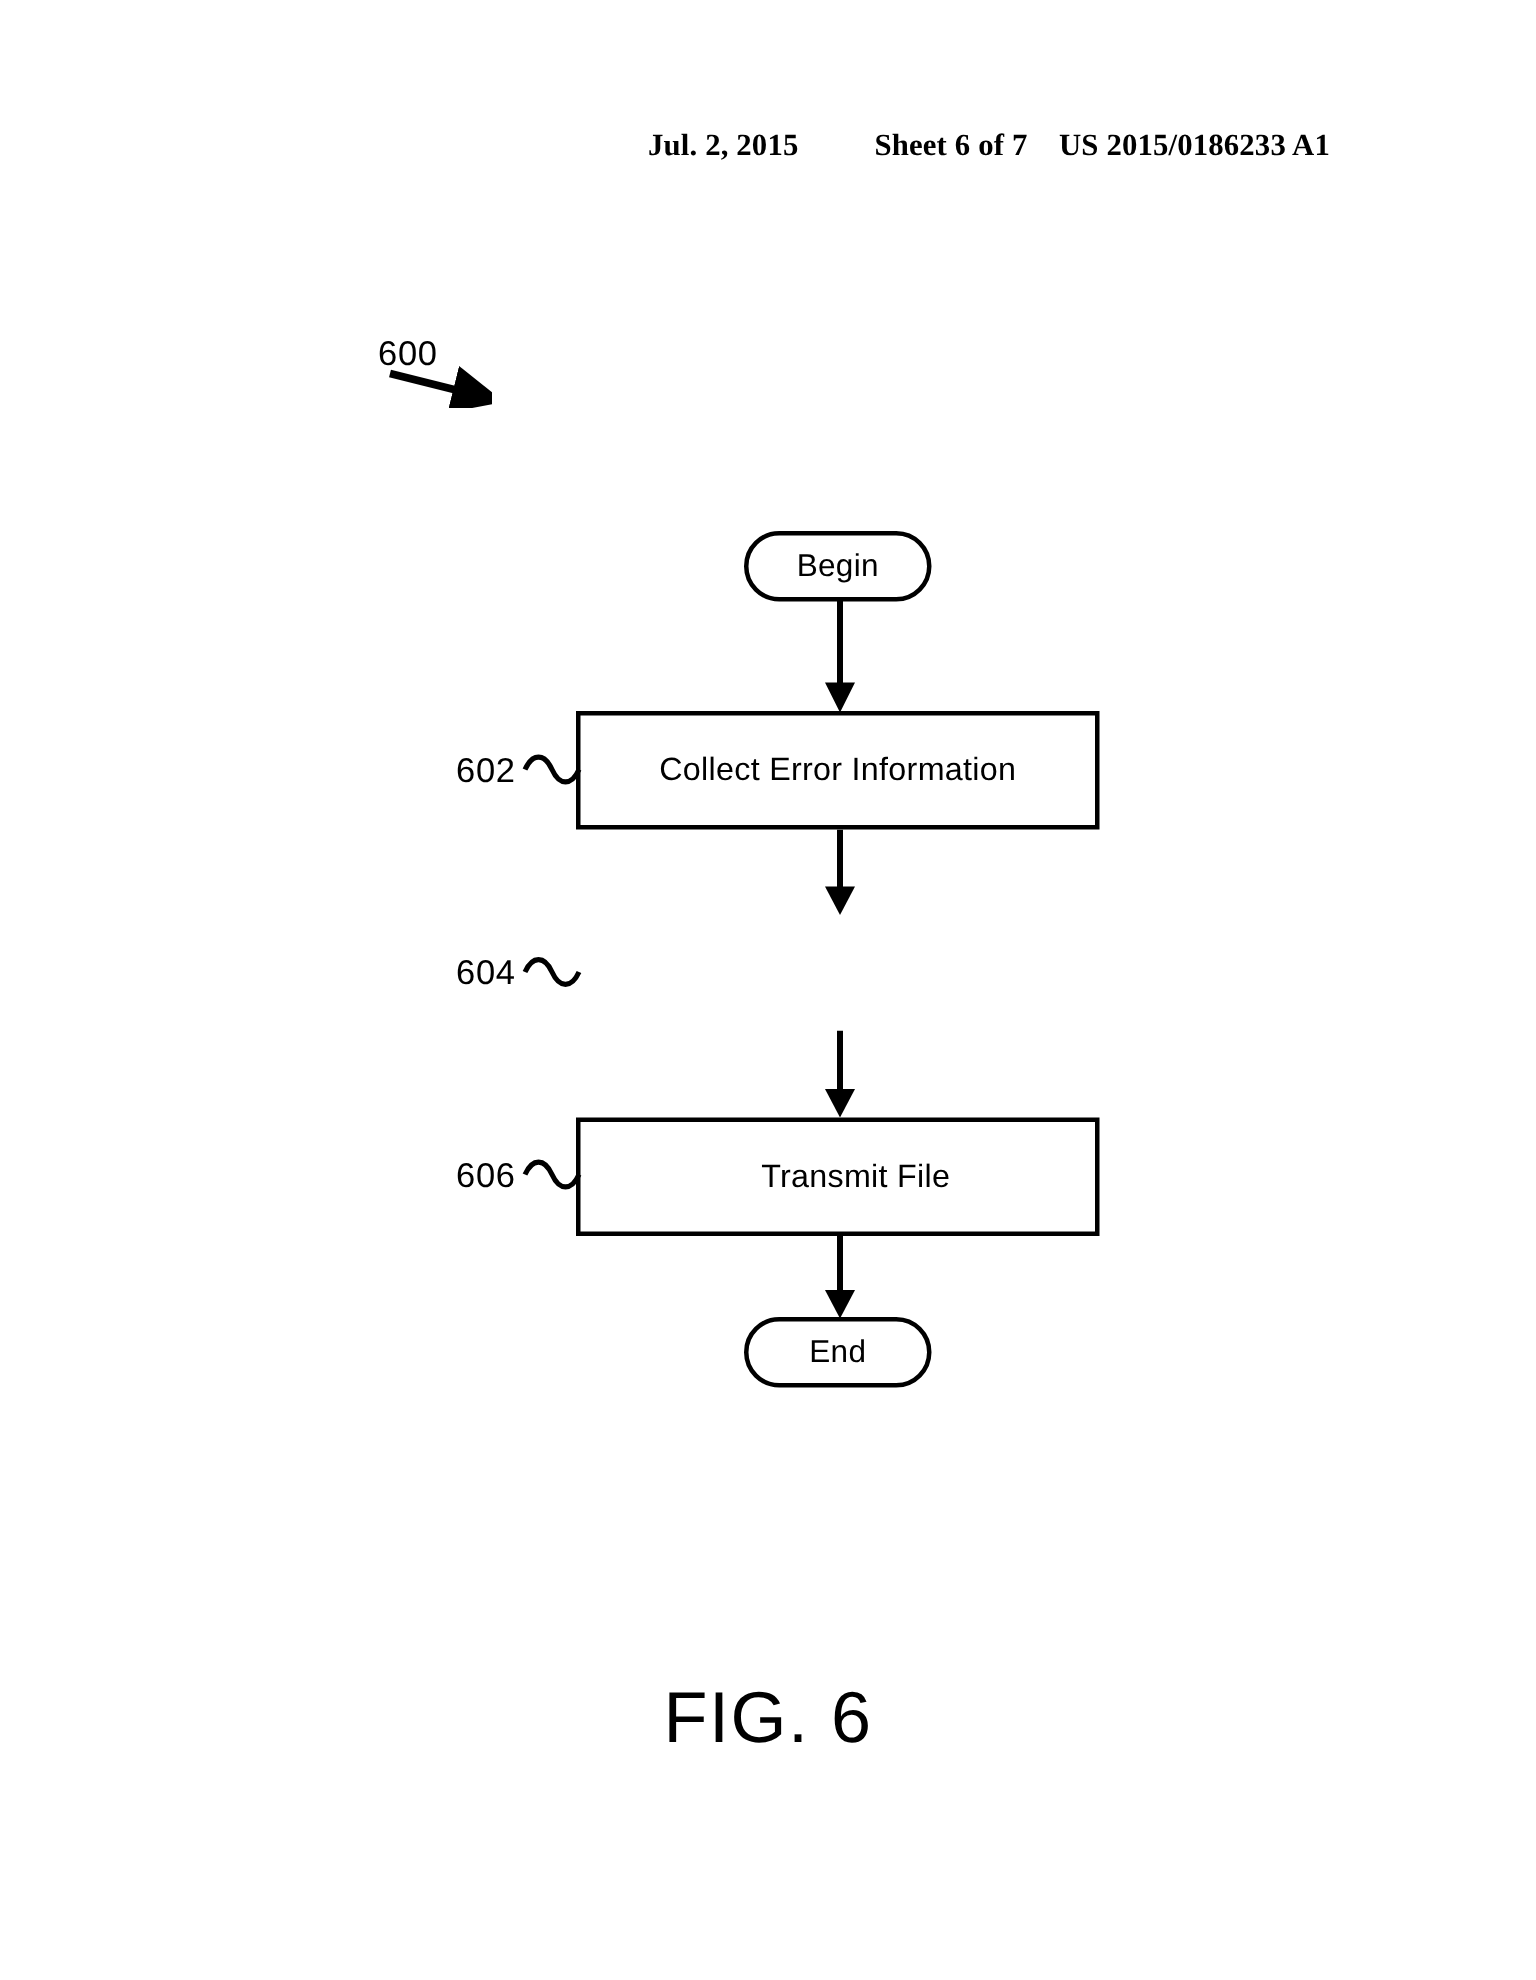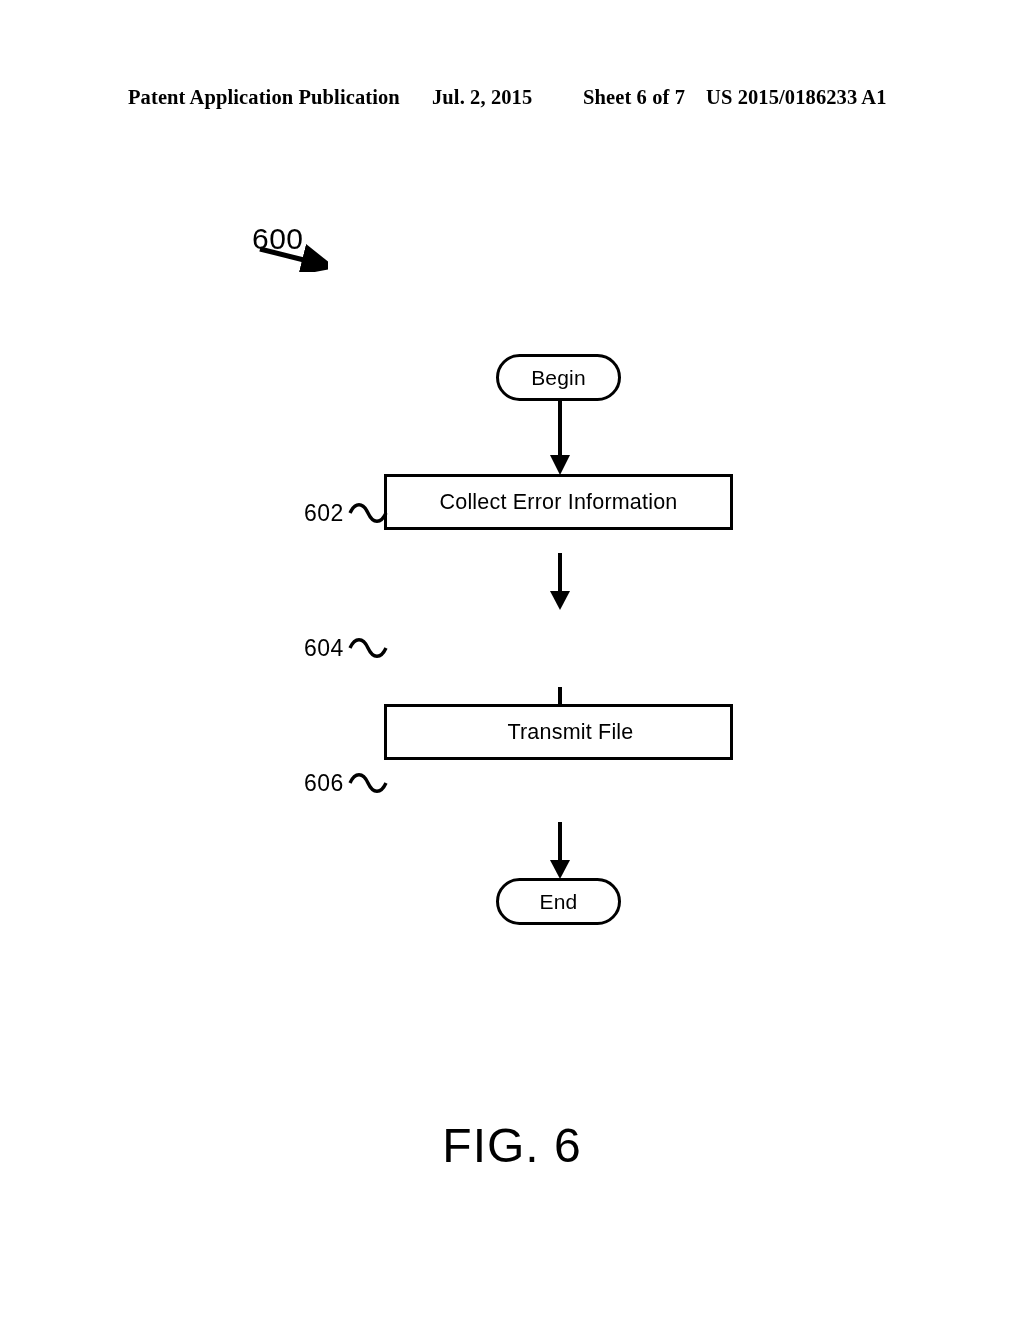--- a/index.html
+++ b/index.html
@@ -32,21 +32,21 @@
   .hdr-pub   { position: absolute; left: 128px; top: 0; }
   .hdr-date  { position: absolute; left: 432px; top: 0; }
   .hdr-sheet { position: absolute; left: 583px; top: 0; }
   .hdr-num   { position: absolute; left: 706px; top: 0; text-align: right; }
 
   
   .ref600 {
     position: absolute;
     left: 252px;
     top: 222px;
-    font-size: 30px;
+    font-size: 23px;
     letter-spacing: 0.5px;
   }
   .ref600-arrow {
     position: absolute;
     left: 258px;
     top: 240px;
     width: 70px;
     height: 32px;
   }
 
@@ -76,33 +76,33 @@
     letter-spacing: 0.2px;
   }
   .term-begin { left: 496px; top: 354px; }
   .term-end   { left: 496px; top: 878px; }
 
   
   .proc-box {
     position: absolute;
     left: 384px;
     width: 349px;
-    height: 56px;
+    height: 79px;
     border: 3.2px solid #000;
     box-sizing: border-box;
     background: #fff;
     display: flex;
     align-items: center;
     justify-content: center;
     font-size: 21.5px;
     letter-spacing: 0.2px;
   }
   .box-602 { top: 474px; }
   .box-604 { top: 609px; }
-  .box-606 { top: 704px; padding-left: 24px; }
+  .box-606 { top: 745px; padding-left: 24px; }
 
   
   .ref-label {
     position: absolute;
     font-size: 23px;
     letter-spacing: 0.5px;
     left: 304px;
   }
   .ref-602 { top: 500px; }
   .ref-604 { top: 635px; }
@@ -137,21 +137,20 @@
     width: 1024px;
     text-align: center;
     font-size: 48px;
     letter-spacing: 1px;
   }
 </style>
 </head>
 <body>
 
 <div class="page-header">
-  <span class="hdr-pub">Patent Application Publication</span>
   <span class="hdr-date">Jul. 2, 2015</span>
   <span class="hdr-sheet">Sheet 6 of 7</span>
   <span class="hdr-num">US 2015/0186233 A1</span>
 </div>
 
 <div class="ref600">600</div>
 <svg class="ref600-arrow" viewBox="0 0 70 32">
   <defs>
     <marker id="refArrowHead" markerWidth="7" markerHeight="7" refX="1.2" refY="3.2" orient="auto">
       <path d="M0,0 L7,3.2 L0,6.4 Z" fill="#000"></path>

